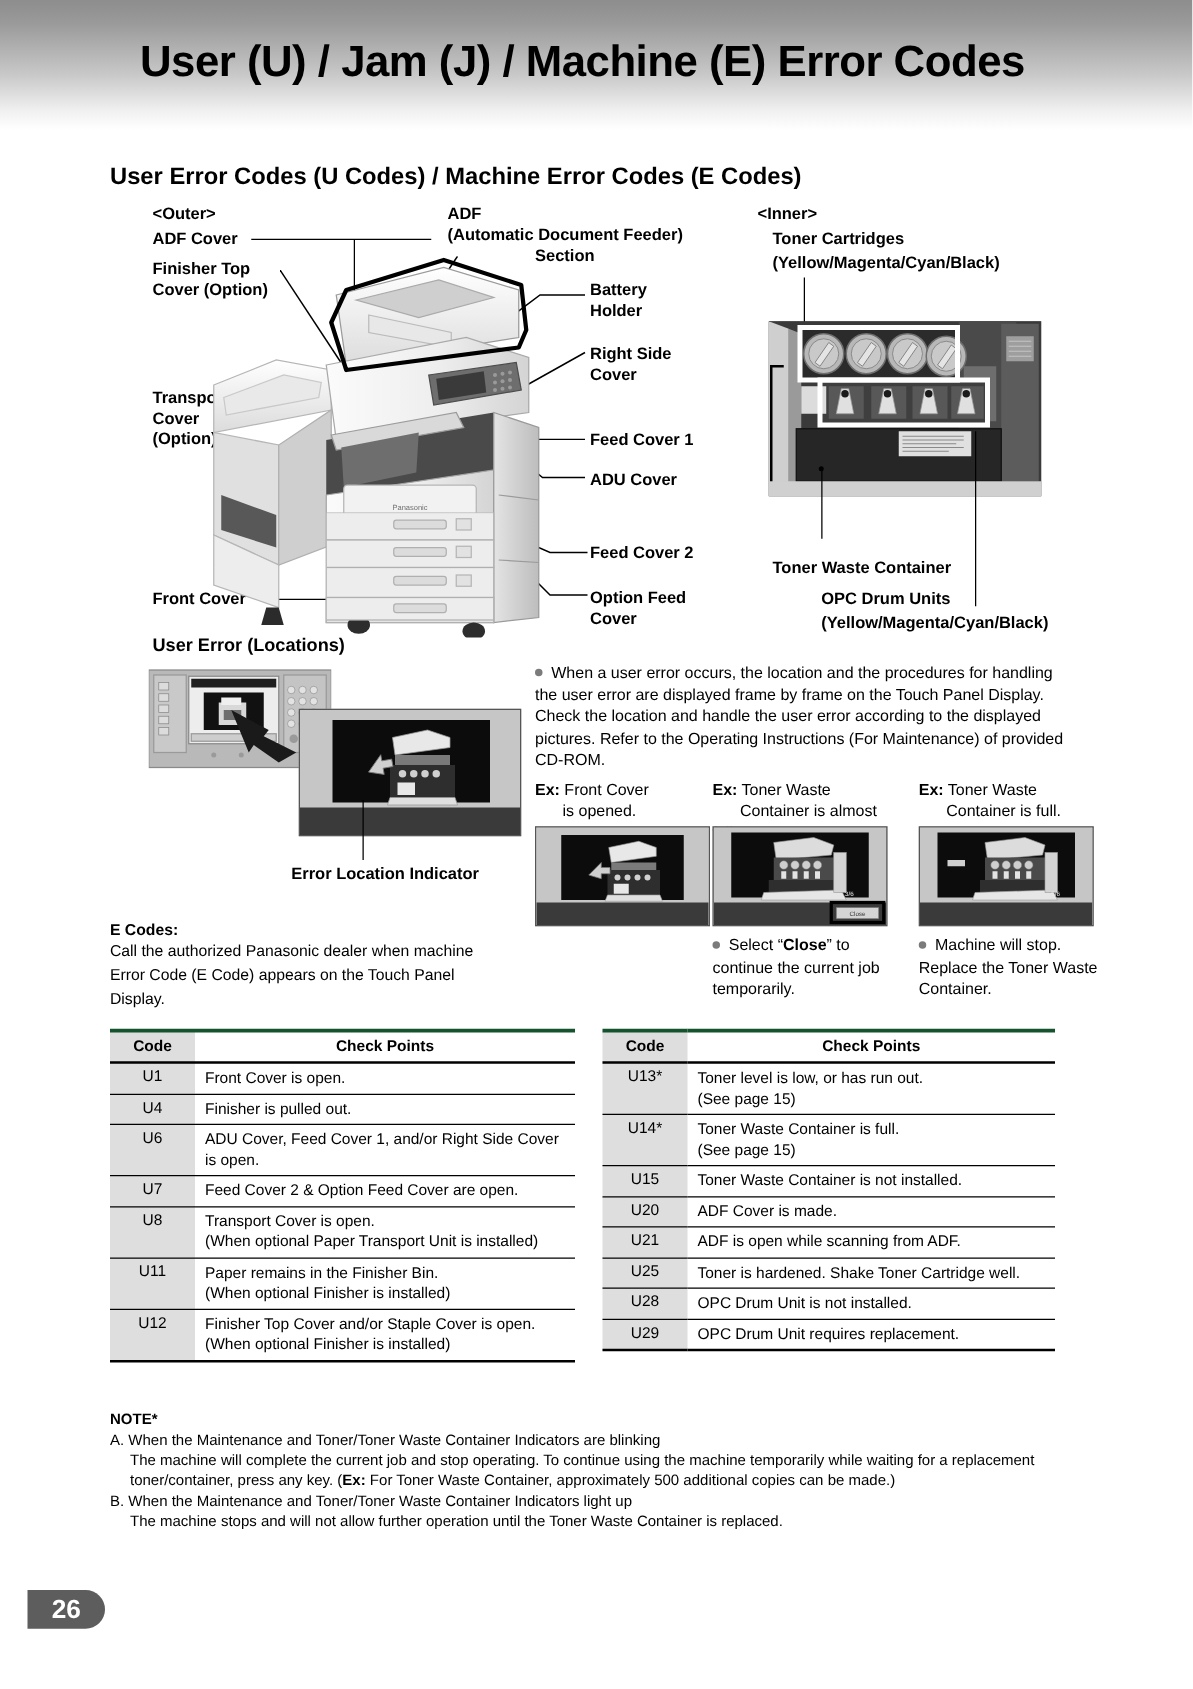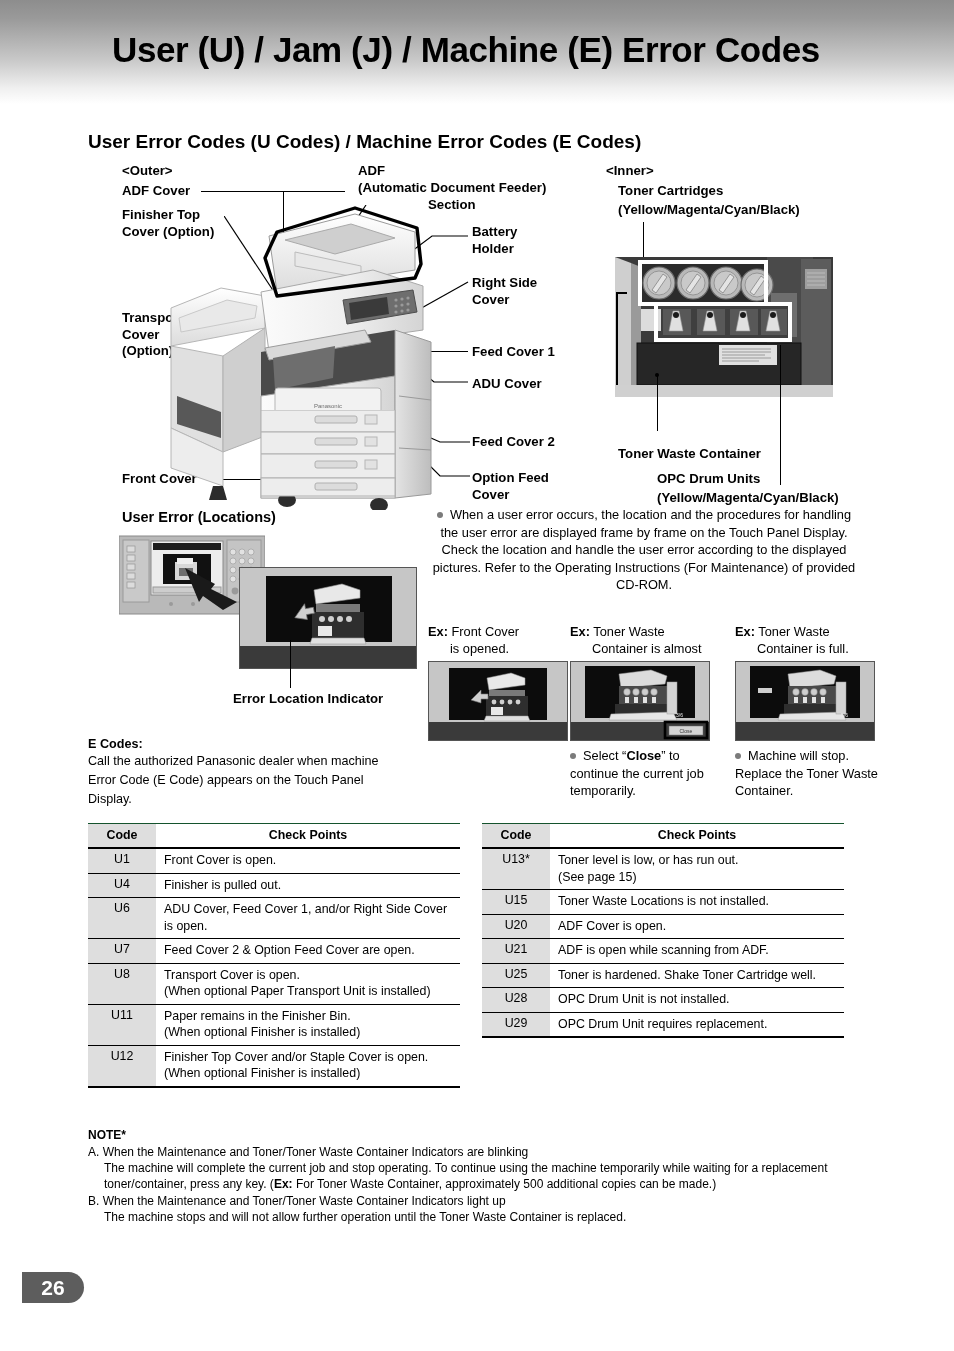--- a/index.html
+++ b/index.html
@@ -61,21 +61,21 @@
   
   .tbl { position: absolute; border-collapse: collapse; font-size: 12.4px; }
   .tbl td, .tbl th { vertical-align: top; }
   .tbl .code-col {
     width: 68px; text-align: center; background: #dedede;
     padding: 3px 2px 4px 2px; font-size: 12.4px;
   }
   .tbl .chk-col { padding: 3px 4px 4px 8px; line-height: 16.5px; }
   .tbl thead th {
     font-weight: bold; padding: 4px 2px 5px 2px; text-align: center;
-    border-top: 1px solid #14532d;
+    border-top: 3px solid #14532d;
   }
   .tbl thead th.code-h { background: #dedede; width: 68px; }
   .tbl thead tr th { border-bottom: 2px solid #000; }
   .tbl tbody tr td { border-bottom: 1px solid #000; }
   .tbl tbody tr:last-child td { border-bottom: 2px solid #000; }
 
   
   .note-title { position: absolute; left: 88px; top: 1128px; font-size: 12px; font-weight: bold; }
   .note-block { position: absolute; left: 88px; top: 1144px; width: 820px; font-size: 12px; line-height: 16.2px; }
   .note-item { position: relative; padding-left: 0; }
@@ -458,21 +458,21 @@
           </g>
           <rect x="10" y="44" width="14" height="10" fill="#e8e8e8"></rect>
           <polygon points="4,56 56,56 58,62 2,62" fill="#e0e0e0" stroke="#9a9a9a" stroke-width="0.6"></polygon>
         </g>
         <path d="M54,48 L66,36 L66,41 L74,41 L74,47 L66,47 L66,52 Z" fill="#cfcfcf" stroke="#777" stroke-width="0.7" transform="rotate(-10 64 44)"></path>
       </svg>
     </div>
     <div class="ln v" style="left:290px; top:640px; height:48px;"></div>
     <div class="lbl" style="left:233px; top:691px;">Error Location Indicator</div>
 
-    <div class="body-para" style="left:428px; top:506px; width:432px;text-align:center;">
+    <div class="body-para" style="left:428px; top:529px; width:432px;">
       <span class="bullet-dot"></span><span style="display:inline">When a user error occurs, the location and the procedures for handling the user error are displayed frame by frame on the Touch Panel Display. Check the location and handle the user error according to the displayed pictures. Refer to the Operating Instructions (For Maintenance) of provided CD-ROM.</span>
     </div>
 
     <div class="cap" style="left:428px; top:623px; width:130px;">
       <span class="ex-label">Ex:</span>
       <span>Front Cover</span><br>
       <span style="margin-left:22px;">is opened.</span>
     </div>
     <div class="panel-photo" style="left:428px; top:661px; width:140px; height:80px; background:#c6c6c6;">
       <svg width="138" height="78" viewBox="0 0 138 78">
@@ -621,26 +621,30 @@
         <th class="code-h">Code</th>
         <th>Check Points</th>
       </tr>
     </thead>
     <tbody>
         <tr>
           <td class="code-col">U13*</td>
           <td class="chk-col">Toner level is low, or has run out.<br>(See page 15)</td>
         </tr>
         <tr>
+          <td class="code-col">U14*</td>
+          <td class="chk-col">Toner Waste Container is full.<br>(See page 15)</td>
+        </tr>
+        <tr>
           <td class="code-col">U15</td>
-          <td class="chk-col">Toner Waste Locations is not installed.</td>
+          <td class="chk-col">Toner Waste Container is not installed.</td>
         </tr>
         <tr>
           <td class="code-col">U20</td>
-          <td class="chk-col">ADF Cover is open.</td>
+          <td class="chk-col">ADF Cover is made.</td>
         </tr>
         <tr>
           <td class="code-col">U21</td>
           <td class="chk-col">ADF is open while scanning from ADF.</td>
         </tr>
         <tr>
           <td class="code-col">U25</td>
           <td class="chk-col">Toner is hardened. Shake Toner Cartridge well.</td>
         </tr>
         <tr>

